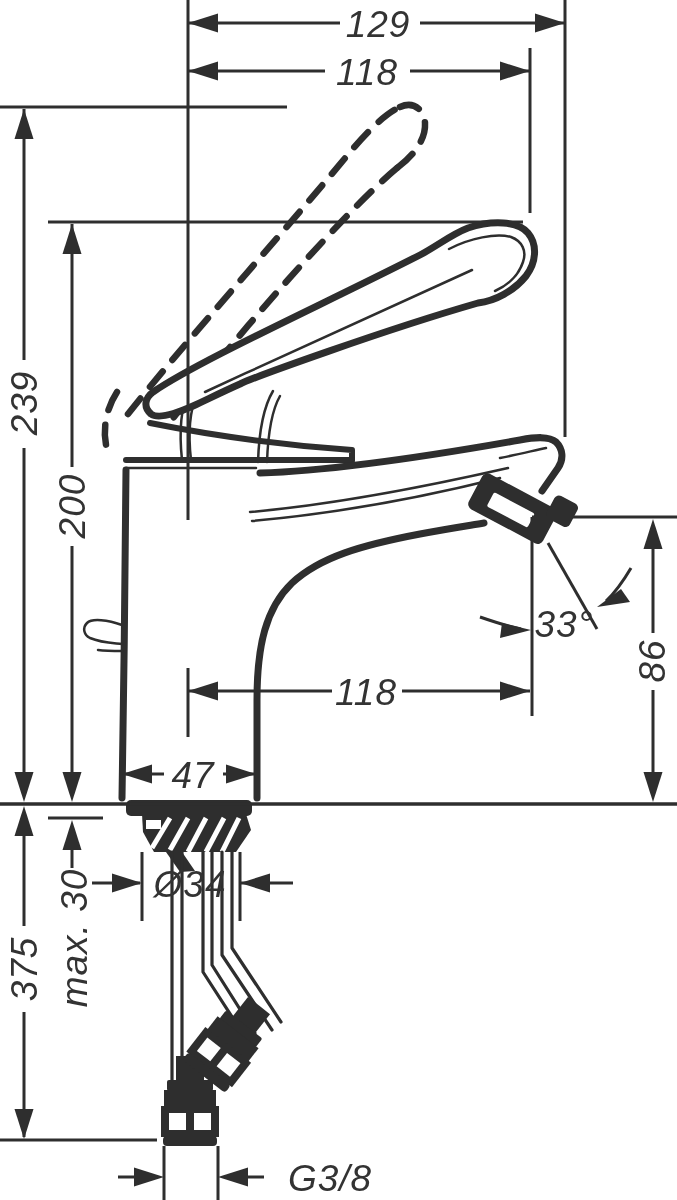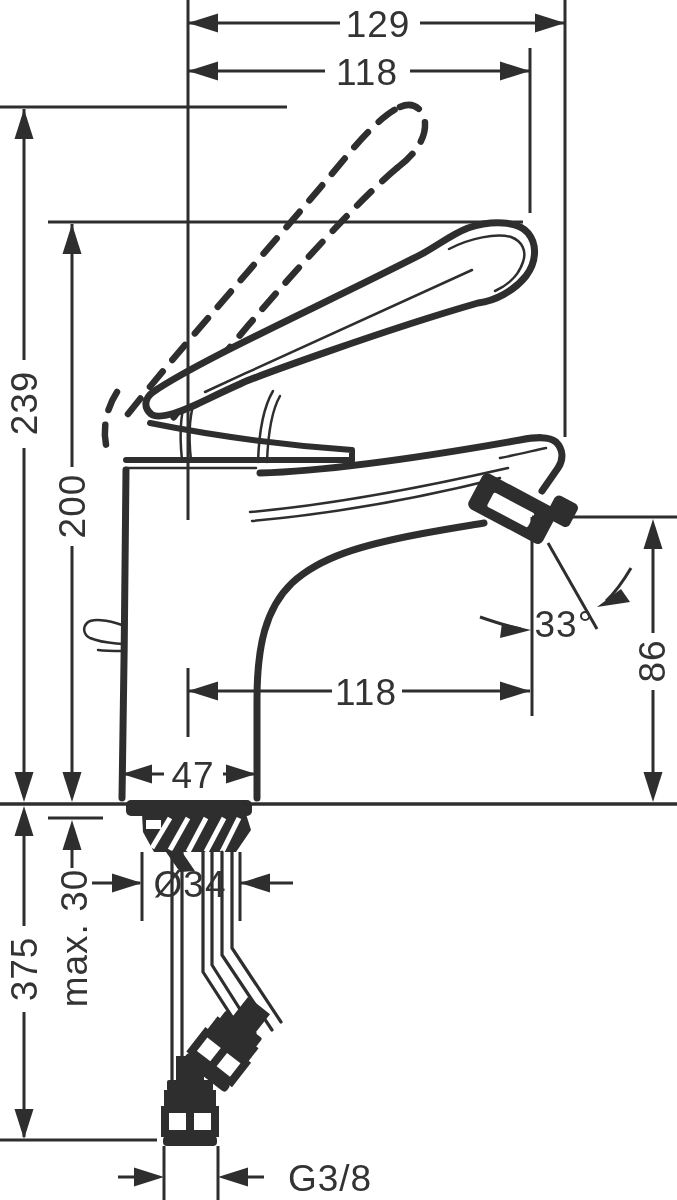--- a/index.html
+++ b/index.html
@@ -1,17 +1,17 @@
 <!DOCTYPE html>
 <html><head>
 <meta charset="utf-8">
 <style>
   html,body{margin:0;padding:0;background:#fff;}
   .page{width:677px;height:1200px;background:#fff;position:relative;overflow:hidden;
-        font-family:"Liberation Sans",sans-serif;}
+        font-family:"Liberation Sans",sans-serif;font-style:italic;}
   svg{display:block}
   .dim{stroke:#2e2e2e;stroke-width:3;fill:none;}
   .dim4{stroke:#2e2e2e;stroke-width:3.5;fill:none;}
   .ah{fill:#2e2e2e;stroke:none;}
   .art{stroke:#2e2e2e;stroke-width:7;fill:none;stroke-linecap:round;stroke-linejoin:round;}
   .art6{stroke:#2e2e2e;stroke-width:6;fill:none;stroke-linecap:round;stroke-linejoin:round;}
   .art2{stroke:#2e2e2e;stroke-width:2.5;fill:none;stroke-linecap:round;stroke-linejoin:round;}
   .hose{stroke:#2e2e2e;stroke-width:3.2;fill:none;stroke-linecap:round;stroke-linejoin:round;}
   .dash{stroke:#2e2e2e;stroke-width:6.5;fill:none;stroke-linecap:round;stroke-dasharray:20 15;}
   .fillp{fill:#2e2e2e;stroke:none;}

